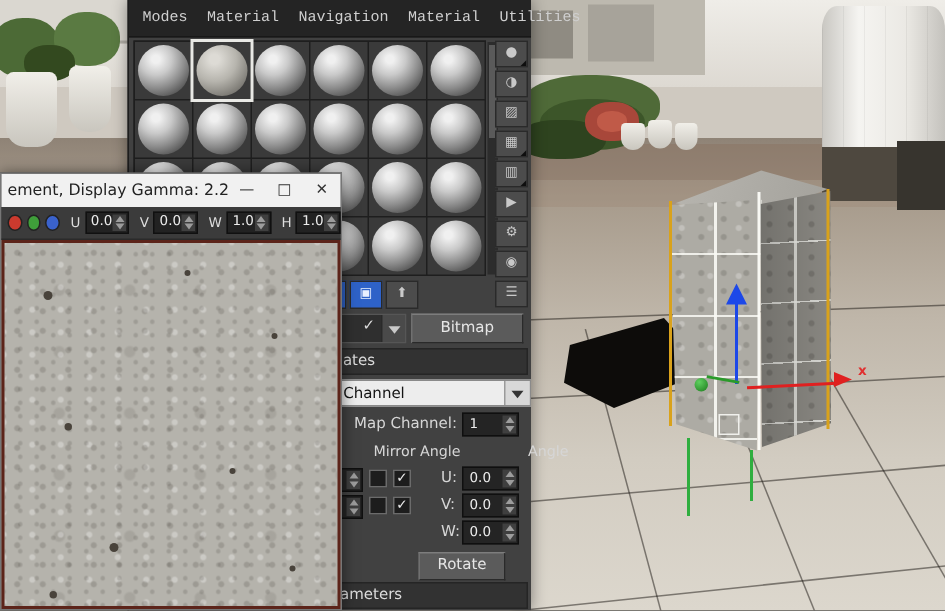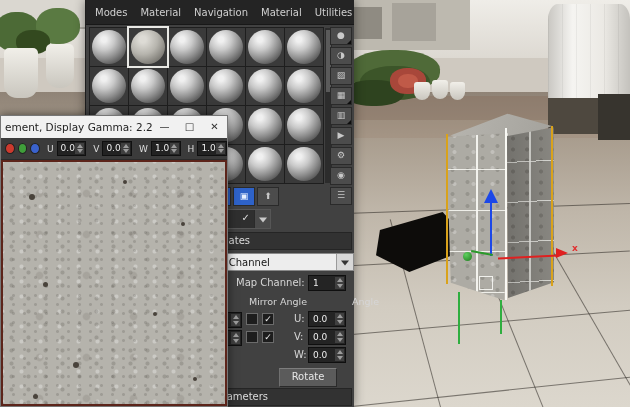--- a/index.html
+++ b/index.html
@@ -70,21 +70,21 @@
     background:radial-gradient(circle at 35% 30%,#5fd05f,#1c7a1c);}
   .giz-y-stub{position:absolute;left:471px;top:252px;width:22px;height:2px;background:#2a9a2a;transform:rotate(10deg);}
   .giz-square{position:absolute;left:479px;top:276px;width:12px;height:12px;border:1px solid #f0f0ec;}
 
   
   .me-window{position:absolute;left:85px;top:0;width:268px;height:407px;background:#414141;
     border-left:1px solid #1d1d1d;box-shadow:0 0 10px rgba(0,0,0,.45);}
   .me-menubar{position:absolute;left:0;top:0;right:0;height:24px;background:#242424;
     border-bottom:1px solid #181818;display:flex;align-items:center;gap:13px;padding-left:9px;
     font-size:10px;color:#cfcfcf;}
-  .me-menu-item{cursor:default;white-space:nowrap;}
+  .me-menu-item{cursor:default;white-space:nowrap;font-family:Liberation Mono, monospace;}
   .me-slots{position:absolute;left:3px;top:27px;display:grid;
     grid-template-columns:repeat(6,38px);grid-auto-rows:38px;gap:1px;background:#1e1e1e;
     border:1px solid #1e1e1e;}
   .slot{background:#3a3a3a;position:relative;}
   .slot.selected{outline:2px solid #e9e9e5;z-index:2;}
   .sphere{position:absolute;inset:2px;border-radius:50%;
     background:radial-gradient(circle at 35% 28%,#f0f0f0 0 8%,#c9c9c9 32%,#8d8d8d 58%,#525252 82%,#3c3c3c 100%);}
   .sphere.concrete-sphere{background:radial-gradient(circle at 35% 28%,#dddbd5 0 10%,#b6b4ad 45%,#7f7d77 76%,#585650 100%);}
   .me-scrollbar{position:absolute;left:239px;top:28px;width:7px;height:155px;background:#2c2c2c;}
   .me-scroll-thumb{position:absolute;left:1px;top:2px;width:5px;height:62px;background:#5a5a5a;}
@@ -317,20 +317,21 @@
         <div class="tbtn blue">▣</div>
         <div class="tbtn">⬆</div>
       </div>
 
     <div class="name-dd">
       <span class="name-dd-check">✓</span>
       <div class="dd-arrow-btn">
           <div class="tri-dn"></div>
         </div>
     </div>
+    <div class="btn type-btn">Bitmap</div>
 
     <div class="rollout-hdr" style="top:232px;">Coordinates</div>
 
     <div class="map-dd">
       <span>Explicit Map Channel</span>
       <div class="dd-arrow-btn">
           <div class="tri-dn dark"></div>
         </div>
     </div>
 

